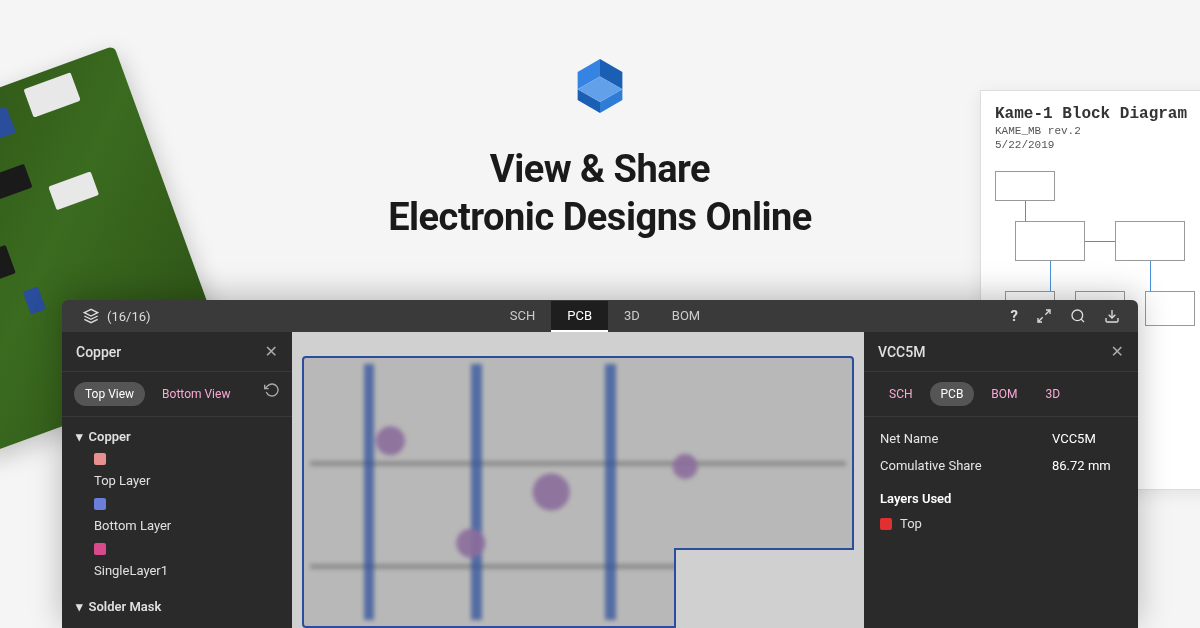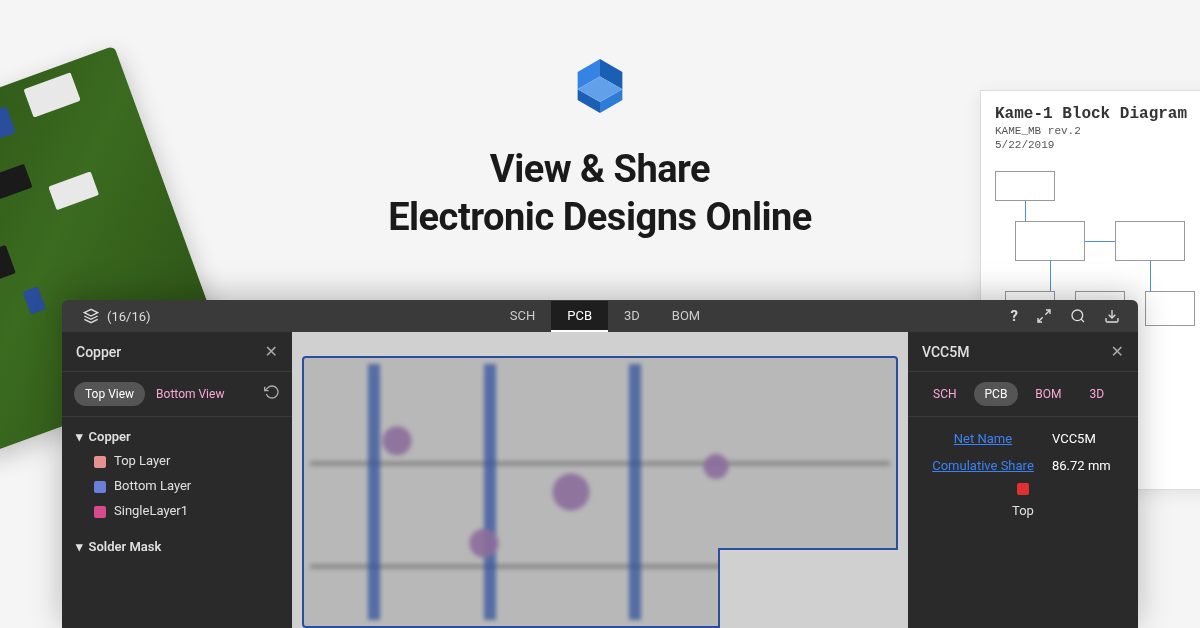--- a/index.html
+++ b/index.html
@@ -192,23 +192,23 @@
   font-size: 14px;
   font-weight: 500;
 }
 .panel-header .close-btn {
   cursor: pointer;
   color: #aaa;
   font-size: 16px;
 }
 .view-toggle {
   display: flex;
-  align-items: center;
+  align-items: flex-start;
   padding: 10px 12px;
-  gap: 0;
+  gap: 6px;
   border-bottom: 1px solid #3a3a3a;
 }
 .pill {
   padding: 4px 10px;
   border-radius: 12px;
   font-size: 12px;
   cursor: pointer;
   color: #f9a8d4;
   background: transparent;
   border: 1px solid transparent;
@@ -229,25 +229,26 @@
 .layer-group-header {
   display: flex;
   align-items: center;
   gap: 6px;
   font-weight: 600;
   cursor: pointer;
   padding: 4px 0;
 }
 .layer-item {
   display: flex;
-  align-items: flex-end;
+  align-items: flex-start;
   gap: 8px;
   padding: 5px 0 5px 18px;
   font-size: 13px;
   cursor: pointer;
+  flex-direction: column;
 }
 .swatch {
   width: 12px;
   height: 12px;
   border-radius: 2px;
   flex-shrink: 0;
 }
 
 
 .pcb-canvas {
@@ -285,53 +286,52 @@
   bottom: -2px;
   width: 180px;
   height: 80px;
   border-top: 2px solid #2a4d9c;
   border-left: 2px solid #2a4d9c;
   background: #d0d0d0;
 }
 
 
 .detail-panel {
-  width: 230px;
+  width: 274px;
   background: #2a2a2a;
   color: #e0e0e0;
   display: flex;
   flex-direction: column;
 }
 .detail-pills {
   display: flex;
   gap: 6px;
   padding: 10px 14px;
   border-bottom: 1px solid #3a3a3a;
 }
 .prop-row {
   display: flex;
   justify-content: space-between;
   padding: 6px 16px;
   font-size: 13px;
 }
-.prop-label { color: #3b82f6; text-align: center; flex:1;text-decoration:underline;}
+.prop-label { color: #e5e5e5; text-align: left; flex:1;}
 .prop-value { color: #fff; width: 80px; text-align: left; padding-left:10px;}
 .section-title {
   font-size: 13px;
   font-weight: 600;
   padding: 12px 16px 6px;
   color: #fff;
 }
 .layer-used-item {
   display: flex;
   align-items: center;
   gap: 8px;
   padding: 4px 16px;
   font-size: 13px;
-  flex-direction: column;
 }
 .sq {
   width: 12px;
   height: 12px;
   border-radius: 2px;
 }
 </style>
 </head>
 <body>
 
@@ -488,19 +488,20 @@
       <div style="padding-top:8px;">
         <div class="prop-row">
           <span class="prop-label">Net Name</span>
           <span class="prop-value">VCC5M</span>
         </div>
         <div class="prop-row">
           <span class="prop-label">Comulative Share</span>
           <span class="prop-value">86.72 mm</span>
         </div>
       </div>
+      <div class="section-title">Layers Used</div>
       <div class="layer-used-item">
         <span class="sq" style="background:#e03030"></span>
         <span>Top</span>
       </div>
     </div>
   </div>
 </div>
 
 </body></html>

